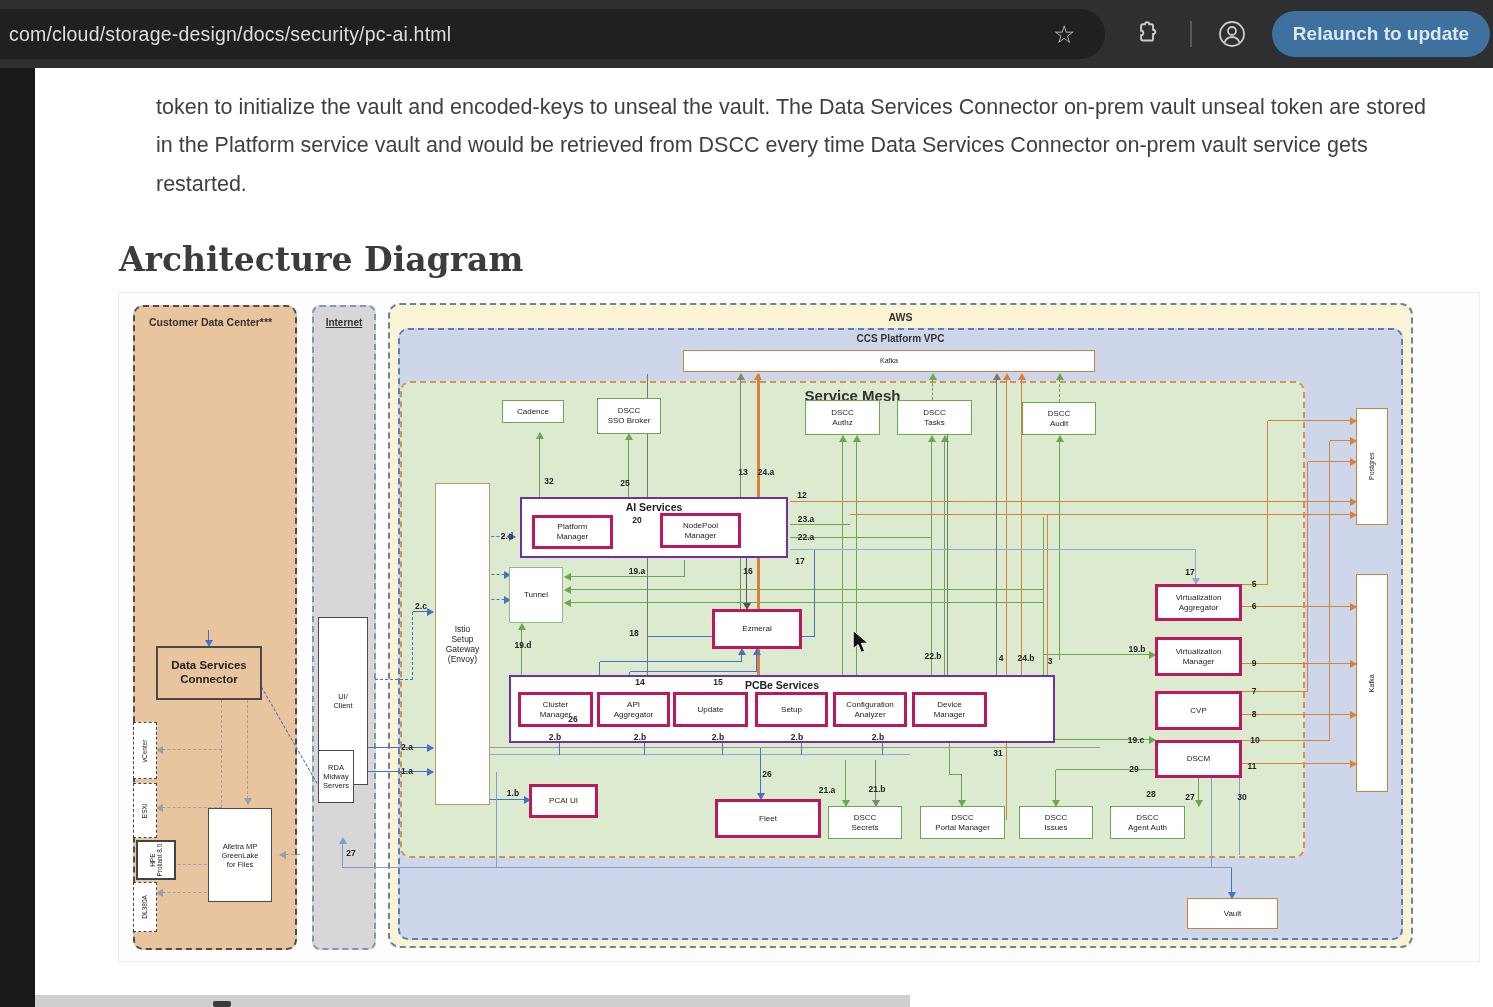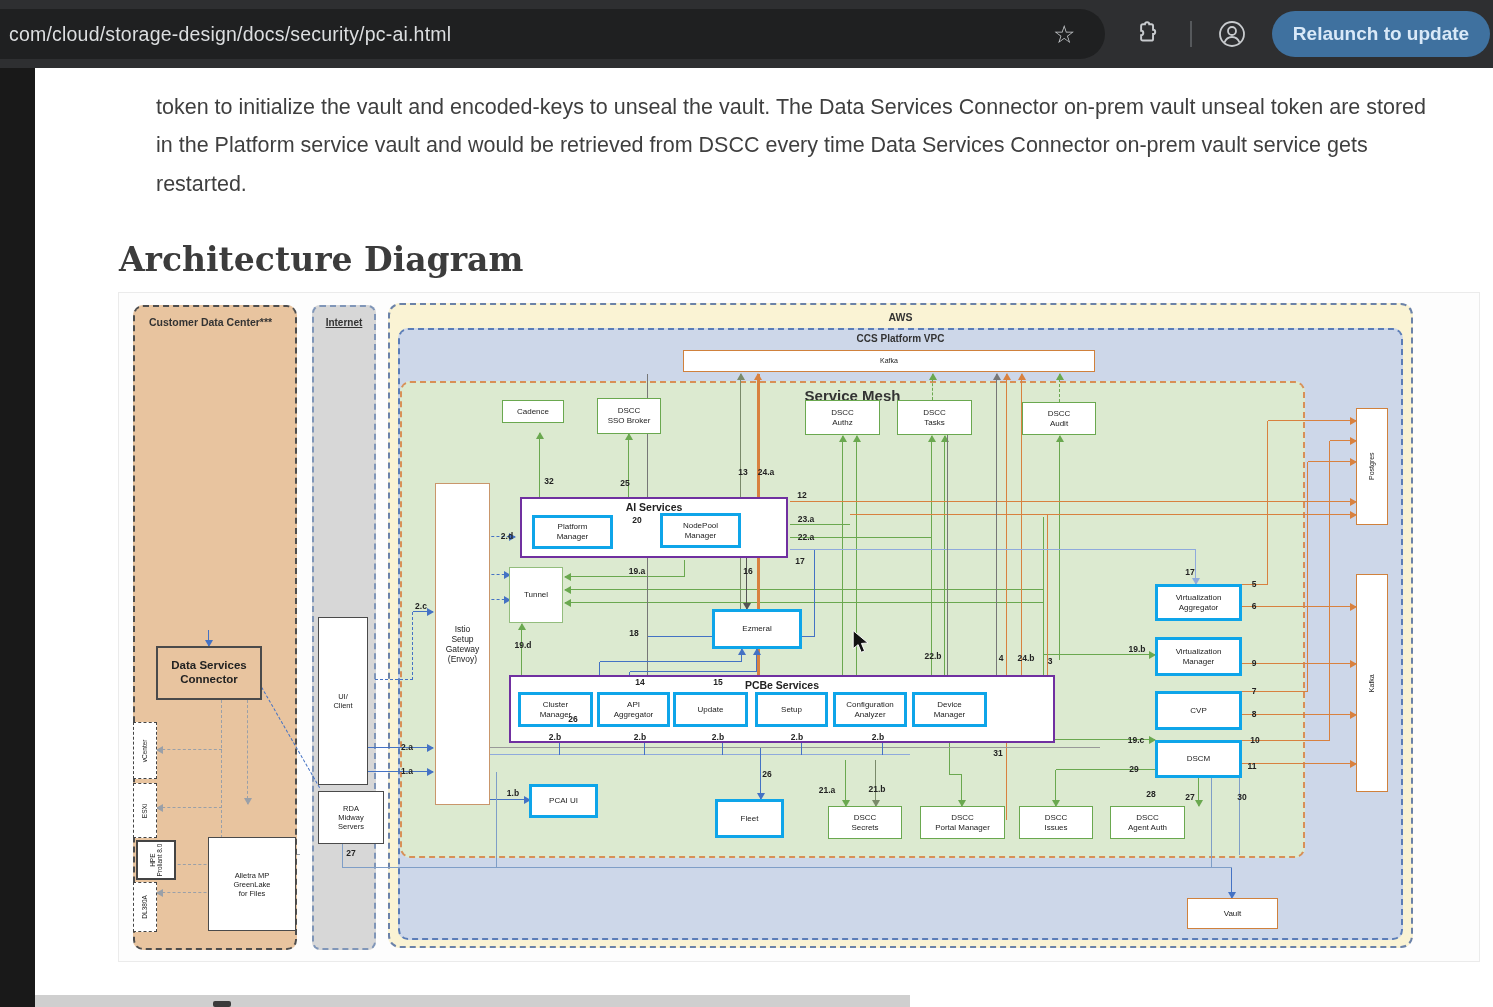--- a/index.html
+++ b/index.html
@@ -39,21 +39,21 @@
   #r-aws .rlabel{position:absolute;left:0;top:6px;width:100%;text-align:center;font-size:10.5px;}
   #r-vpc{left:398px;top:328px;width:1005px;height:612px;background:#cdd7e9;border:2px dashed #5b7db8;border-radius:10px;}
   #r-vpc .rlabel{position:absolute;left:0;top:3px;width:100%;text-align:center;font-size:10px;}
   #r-mesh{left:400px;top:381px;width:905px;height:477px;background:#dcead0;border:2px dashed #d89057;border-radius:10px;}
   #r-mesh .rlabel{position:absolute;left:0;top:4px;width:100%;text-align:center;font-size:15px;}
   
   .node{position:absolute;box-sizing:border-box;background:#fff;display:flex;align-items:center;
     justify-content:center;text-align:center;font-size:8px;line-height:1.2;color:#222;white-space:pre-line;}
   .s-green{border:1.5px solid #6aa84f;}
   .s-ltgreen{border:1px solid #93bd7d;}
-  .s-purple{border:3px solid #0ea5e9;font-weight:400;}
+  .s-purple{border:3px solid #be185d;font-weight:400;}
   .s-purpleC{border:2.5px solid #7030a0;align-items:flex-start;}
   .s-purpleC span{margin-top:2px;font-size:10.5px;font-weight:700;}
   .s-orange{border:1.5px solid #d0813c;}
   .s-dark{border:1.5px solid #4a4a4a;font-size:7.5px;}
   .s-tan{border:2px solid #4a4a4a;background:#e8c49f;font-size:11.5px;font-weight:700;color:#222;}
   .s-tanb{border:1.5px solid #c9966b;font-size:8.5px;}
   .s-vdash{border:1.5px dashed #444;}
   .s-vsolid{border:2px solid #444;}
   .s-vdash span,.s-vsolid span{transform:rotate(-90deg);white-space:nowrap;font-size:6.5px;display:block;}
   .s-vsolid span{white-space:normal;width:36px;line-height:1.1;}
@@ -272,26 +272,26 @@
       <div class="ln" style="left: 262px; top: 687.25px; width: 116px; height: 0px; border-top: 1.5px dashed rgb(68, 114, 196); transform-origin: 0px 0px; transform: rotate(60deg);"></div>
       <div class="ln" style="left: 947.25px; top: 400px; height: 275px; width: 0px; border-left: 1.5px solid rgb(119, 119, 119);"></div>
       <div class="ln" style="left: 996.25px; top: 374px; height: 301px; width: 0px; border-left: 1.5px solid rgb(119, 119, 119);"></div>
       <div class="ah" style="width: 0px; height: 0px; left: 993px; top: 373px; border-left: 4px solid transparent; border-right: 4px solid transparent; border-bottom: 7px solid rgb(119, 119, 119);"></div>
       <div class="node s-tan" style="left: 156px; top: 646px; width: 106px; height: 54px;"><span>Data Services
 Connector</span></div>
       <div class="node s-vdash" style="left: 133px; top: 722px; width: 24px; height: 57px;"><span>vCenter</span></div>
       <div class="node s-vdash" style="left: 133px; top: 783px; width: 24px; height: 55px;"><span>ESXi</span></div>
       <div class="node s-vsolid" style="left: 136px; top: 840px; width: 40px; height: 40px;"><span>HPE Proliant 8.0</span></div>
       <div class="node s-vdash" style="left: 133px; top: 882px; width: 24px; height: 50px;"><span>DL380A</span></div>
-      <div class="node s-dark" style="left: 208px; top: 837px; width: 88px; height: 94px;"><span>Alletra MP
+      <div class="node s-dark" style="left: 208px; top: 808px; width: 64px; height: 94px;"><span>Alletra MP
 GreenLake
 for Files</span></div>
       <div class="node s-dark" style="left: 318px; top: 617px; width: 50px; height: 168px;"><span>UI/
 Client</span></div>
-      <div class="node s-dark" style="left: 318px; top: 791px; width: 66px; height: 53px;"><span>RDA
+      <div class="node s-dark" style="left: 318px; top: 750px; width: 36px; height: 53px;"><span>RDA
 Midway
 Servers</span></div>
       <div class="node s-tanb" style="left: 435px; top: 483px; width: 55px; height: 322px;"><span>Istio
 Setup
 Gateway
 (Envoy)</span></div>
       <div class="node s-green" style="left: 502px; top: 400px; width: 62px; height: 23px;"><span>Cadence</span></div>
       <div class="node s-green" style="left: 597px; top: 398px; width: 64px; height: 36px;"><span>DSCC
 SSO Broker</span></div>
       <div class="node s-green" style="left: 805px; top: 400px; width: 75px; height: 35px;"><span>DSCC
@@ -312,21 +312,21 @@
 Manager</span></div>
       <div class="node s-purple" style="left: 597px; top: 692px; width: 73px; height: 35px;"><span>API
 Aggregator</span></div>
       <div class="node s-purple" style="left: 673px; top: 692px; width: 75px; height: 35px;"><span>Update</span></div>
       <div class="node s-purple" style="left: 755px; top: 692px; width: 73px; height: 35px;"><span>Setup</span></div>
       <div class="node s-purple" style="left: 833px; top: 692px; width: 74px; height: 35px;"><span>Configuration
 Analyzer</span></div>
       <div class="node s-purple" style="left: 912px; top: 692px; width: 75px; height: 35px;"><span>Device
 Manager</span></div>
       <div class="node s-purple" style="left: 529px; top: 784px; width: 69px; height: 34px;"><span>PCAI UI</span></div>
-      <div class="node s-purple" style="left: 715px; top: 799px; width: 69px; height: 39px;"><span>Fleet</span></div>
+      <div class="node s-purple" style="left: 715px; top: 799px; width: 106px; height: 39px;"><span>Fleet</span></div>
       <div class="node s-green" style="left: 828px; top: 806px; width: 74px; height: 33px;"><span>DSCC
 Secrets</span></div>
       <div class="node s-green" style="left: 920px; top: 806px; width: 85px; height: 33px;"><span>DSCC
 Portal Manager</span></div>
       <div class="node s-green" style="left: 1019px; top: 806px; width: 74px; height: 33px;"><span>DSCC
 Issues</span></div>
       <div class="node s-green" style="left: 1110px; top: 806px; width: 75px; height: 33px;"><span>DSCC
 Agent Auth</span></div>
       <div class="node s-purple" style="left: 1155px; top: 584px; width: 87px; height: 37px;"><span>Virtualization
 Aggregator</span></div>

